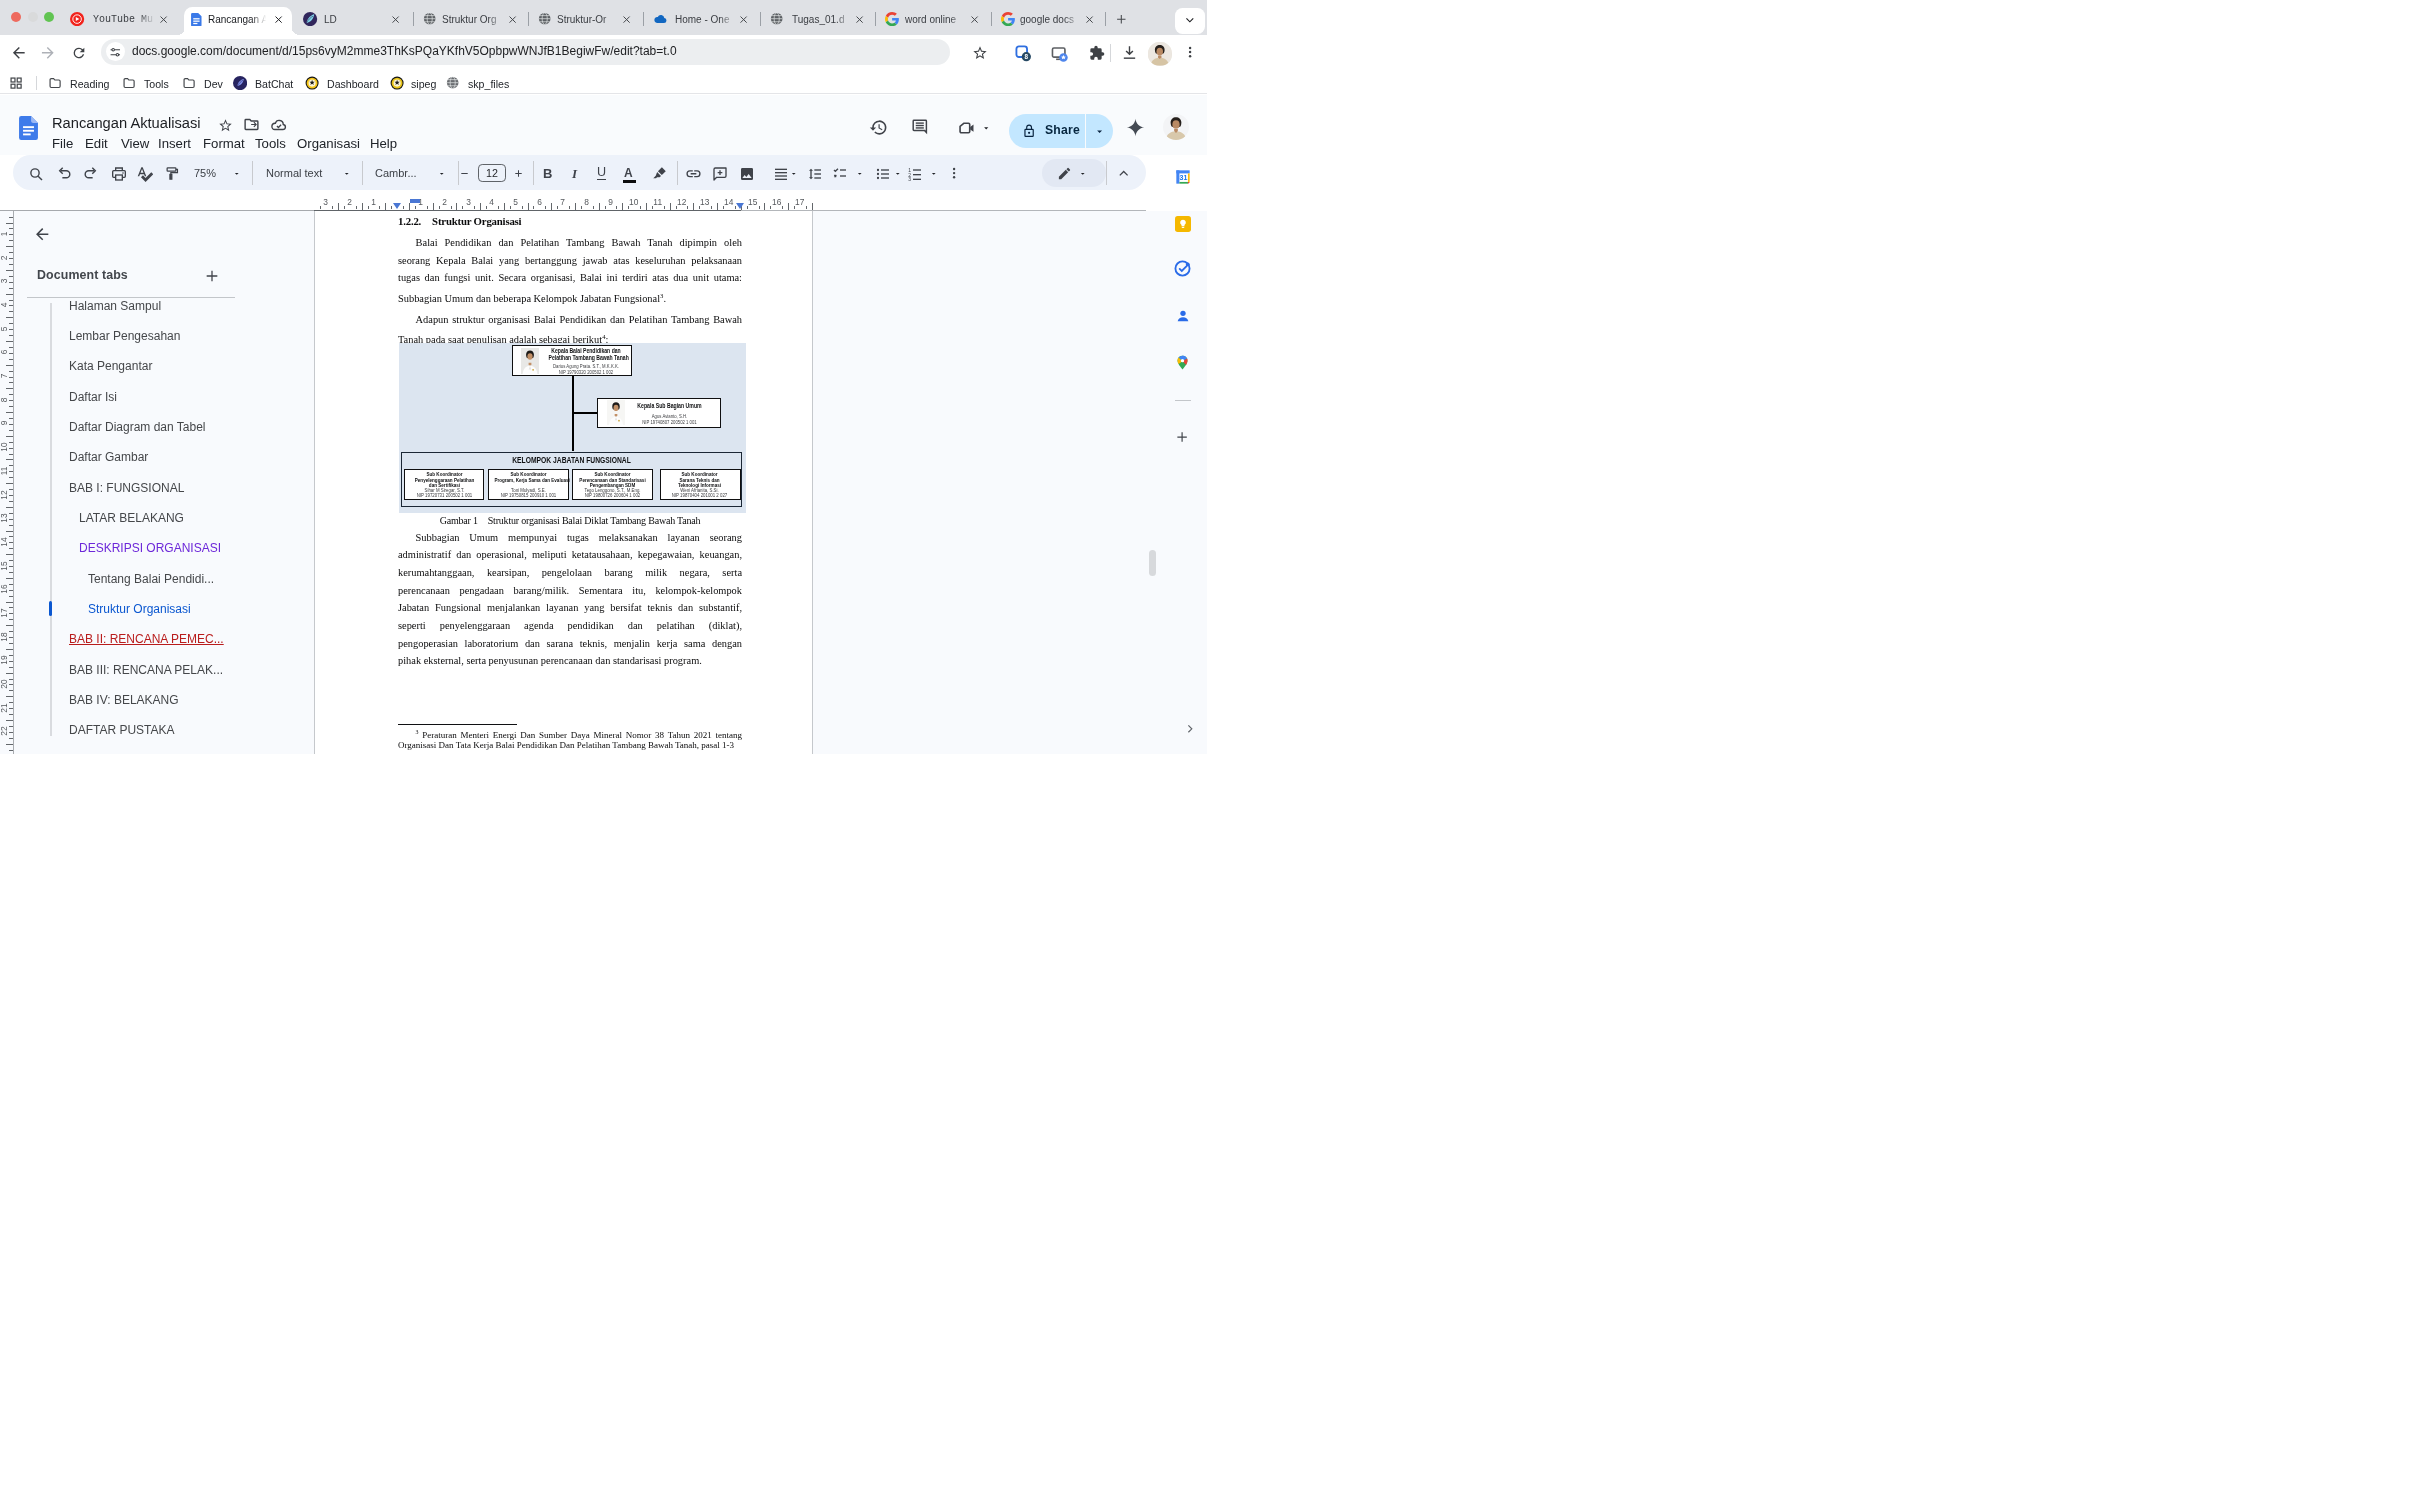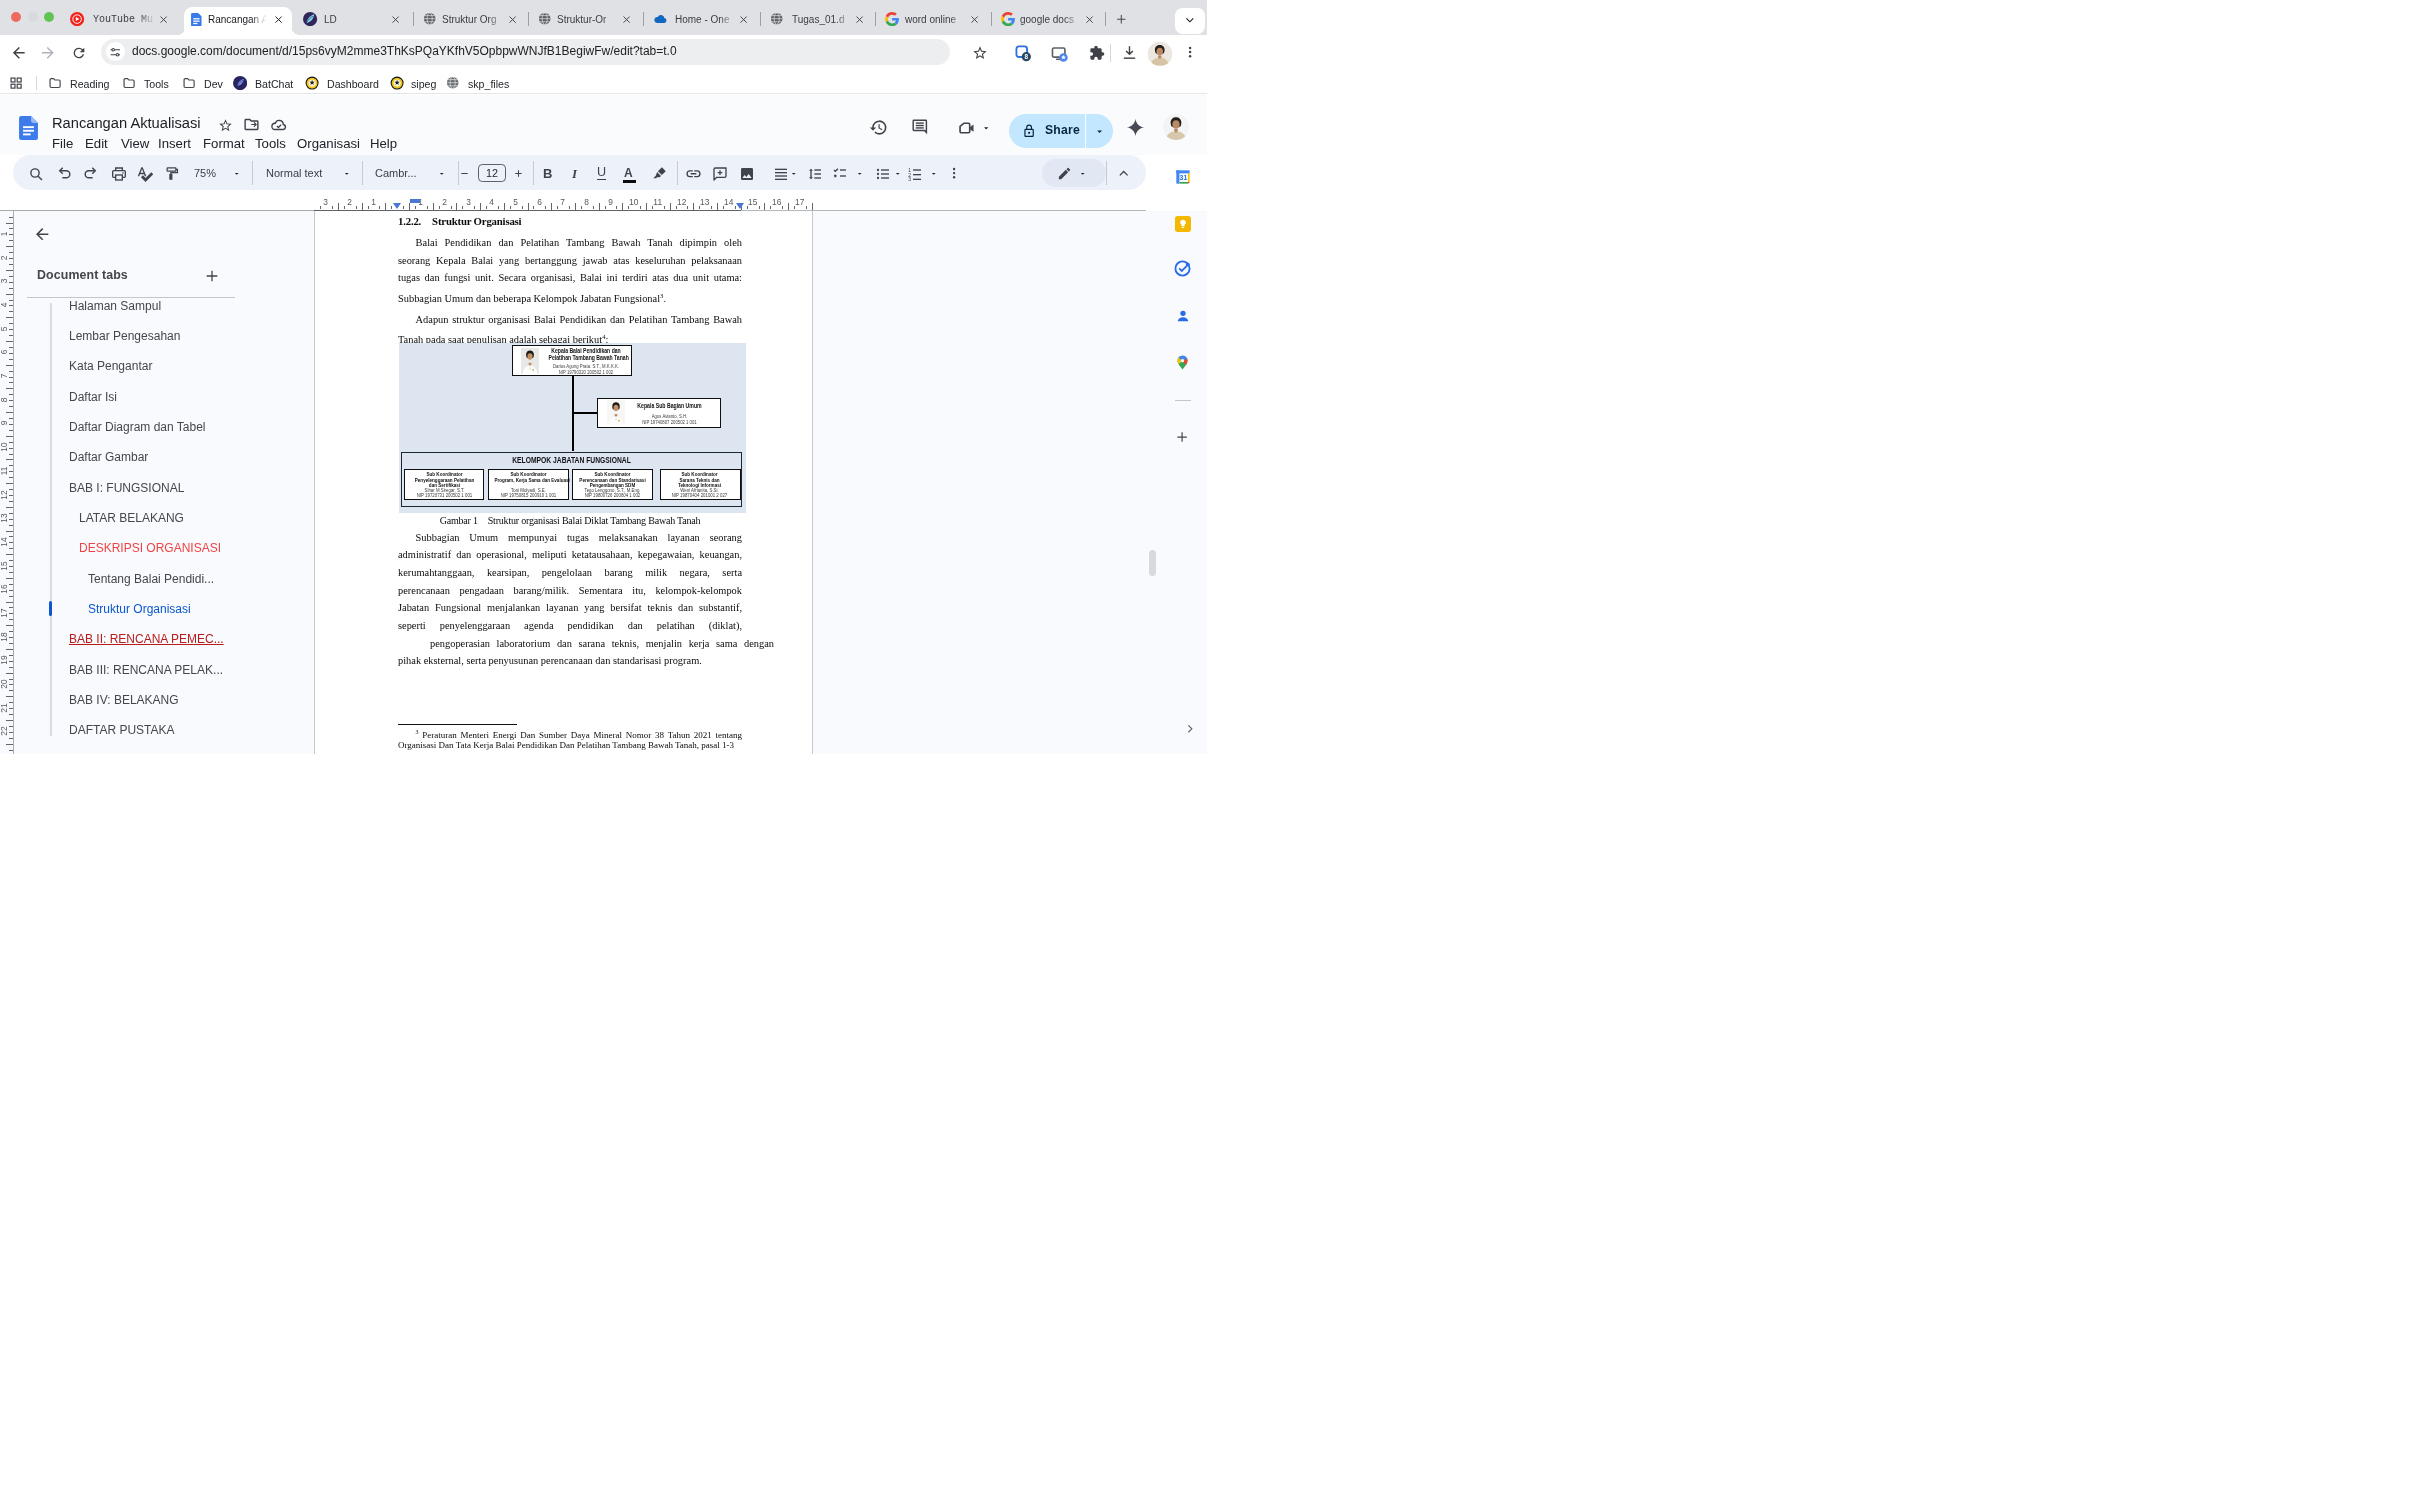--- a/index.html
+++ b/index.html
@@ -803,21 +803,21 @@
 <div class="a" style="left:27px;top:297px;width:208px;height:0.8px;background:#c3c6ca;"></div>
 <div class="a" style="left:50px;top:303px;width:1.5px;height:433px;background:#d9dbdf;"></div>
 <div class="a sbitem" style="left:69px;top:299px;color:#45474a;">Halaman Sampul</div>
 <div class="a sbitem" style="left:69px;top:329px;color:#45474a;">Lembar Pengesahan</div>
 <div class="a sbitem" style="left:69px;top:359px;color:#45474a;">Kata Pengantar</div>
 <div class="a sbitem" style="left:69px;top:390px;color:#45474a;">Daftar Isi</div>
 <div class="a sbitem" style="left:69px;top:420px;color:#45474a;">Daftar Diagram dan Tabel</div>
 <div class="a sbitem" style="left:69px;top:450px;color:#45474a;">Daftar Gambar</div>
 <div class="a sbitem" style="left:69px;top:481px;color:#45474a;">BAB I: FUNGSIONAL</div>
 <div class="a sbitem" style="left:79px;top:511px;color:#45474a;">LATAR BELAKANG</div>
-<div class="a sbitem" style="left:79px;top:541px;color:#ef4444;text-align:right;">DESKRIPSI ORGANISASI</div>
+<div class="a sbitem" style="left:79px;top:541px;color:#6d28d9;text-align:right;">DESKRIPSI ORGANISASI</div>
 <div class="a sbitem" style="left:88px;top:572px;color:#45474a;">Tentang Balai Pendidi...</div>
 <div class="a sbitem" style="left:88px;top:602px;color:#0b57d0;">Struktur Organisasi</div>
 <div class="a" style="left:49px;top:601px;width:3px;height:14.7px;border-radius:1.7px;background:#0b57d0;"></div>
 <div class="a sbitem" style="left:69px;top:632px;color:#b91c1c;text-decoration:underline;">BAB II: RENCANA PEMEC...</div>
 <div class="a sbitem" style="left:69px;top:663px;color:#45474a;">BAB III: RENCANA PELAK...</div>
 <div class="a sbitem" style="left:69px;top:693px;color:#45474a;">BAB IV: BELAKANG</div>
 <div class="a sbitem" style="left:69px;top:723px;color:#45474a;">DAFTAR PUSTAKA</div>
 <div class="ic" style="left:1174px;top:168px;width:17px;height:17px;">
     <svg width="16" height="16" viewBox="0 0 24 24">
       <rect x="2" y="2" width="20" height="20" fill="#fff"></rect>
@@ -934,17 +934,17 @@
 <div class="ct" style="left:654px;top:482px;width:91px;font-size:6.1px;font-weight:bold;line-height:5.5px;white-space:nowrap;">Teknologi Informasi</div>
 <div class="ct" style="left:654px;top:488px;width:91px;font-size:5.8px;line-height:5.1px;color:#36373a;white-space:nowrap;">Weni Afrianita, S.Si.</div>
 <div class="ct" style="left:654px;top:493px;width:91px;font-size:5.8px;line-height:5.1px;color:#36373a;white-space:nowrap;">NIP 19870404 201001 2 027</div>
 <div class="a ser" style="left:398px;top:515px;width:344px;text-align:center;font-size:10px;letter-spacing:-0.2px;">Gambar 1<span style="display:inline-block;width:10px;"></span>Struktur organisasi Balai Diklat Tambang Bawah Tanah</div>
 <div class="a ser" style="left:398px;top:529px;width:344px;height:17.6px;line-height:17.6px;font-size:10.4px;padding-left:17.6px;text-align:justify;text-align-last:justify;">Subbagian Umum mempunyai tugas melaksanakan layanan seorang</div>
 <div class="a ser" style="left:398px;top:546px;width:344px;height:17.6px;line-height:17.6px;font-size:10.4px;text-align:justify;text-align-last:justify;">administratif dan operasional, meliputi ketatausahaan, kepegawaian, keuangan,</div>
 <div class="a ser" style="left:398px;top:564px;width:344px;height:17.6px;line-height:17.6px;font-size:10.4px;text-align:justify;text-align-last:justify;">kerumahtanggaan, kearsipan, pengelolaan barang milik negara, serta</div>
 <div class="a ser" style="left:398px;top:582px;width:344px;height:17.6px;line-height:17.6px;font-size:10.4px;text-align:justify;text-align-last:justify;">perencanaan pengadaan barang/milik. Sementara itu, kelompok-kelompok</div>
 <div class="a ser" style="left:398px;top:599px;width:344px;height:17.6px;line-height:17.6px;font-size:10.4px;text-align:justify;text-align-last:justify;">Jabatan Fungsional menjalankan layanan yang bersifat teknis dan substantif,</div>
 <div class="a ser" style="left:398px;top:617px;width:344px;height:17.6px;line-height:17.6px;font-size:10.4px;text-align:justify;text-align-last:justify;">seperti penyelenggaraan agenda pendidikan dan pelatihan (diklat),</div>
-<div class="a ser" style="left:398px;top:635px;width:344px;height:17.6px;line-height:17.6px;font-size:10.4px;text-align:justify;text-align-last:justify;margin-left:32px;">pengoperasian laboratorium dan sarana teknis, menjalin kerja sama dengan</div>
+<div class="a ser" style="left:398px;top:635px;width:344px;height:17.6px;line-height:17.6px;font-size:10.4px;text-align:justify;text-align-last:justify;">pengoperasian laboratorium dan sarana teknis, menjalin kerja sama dengan</div>
 <div class="a ser" style="left:398px;top:652px;width:344px;height:17.6px;line-height:17.6px;font-size:10.4px;text-align:left;">pihak eksternal, serta penyusunan perencanaan dan standarisasi program.</div>
 <div class="a" style="left:398px;top:724px;width:119px;height:1px;background:#101113;"></div>
 <div class="a ser" style="left:398px;top:726px;width:344px;height:13px;line-height:13px;font-size:9px;padding-left:17.6px;text-align:justify;text-align-last:justify;"><sup style="font-size:5.9px;">3</sup> Peraturan Menteri Energi Dan Sumber Daya Mineral Nomor 38 Tahun 2021 tentang</div>
 <div class="a ser" style="left:398px;top:739px;width:344px;height:13px;line-height:13px;font-size:9px;text-align:left;">Organisasi Dan Tata Kerja Balai Pendidikan Dan Pelatihan Tambang Bawah Tanah, pasal 1-3</div>
 
 </body></html>

